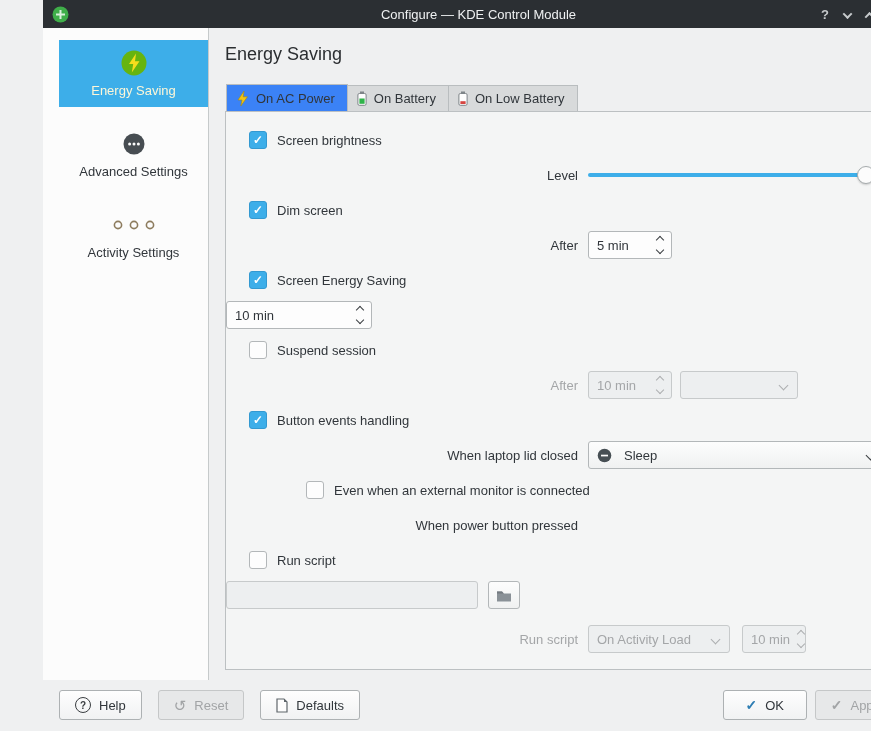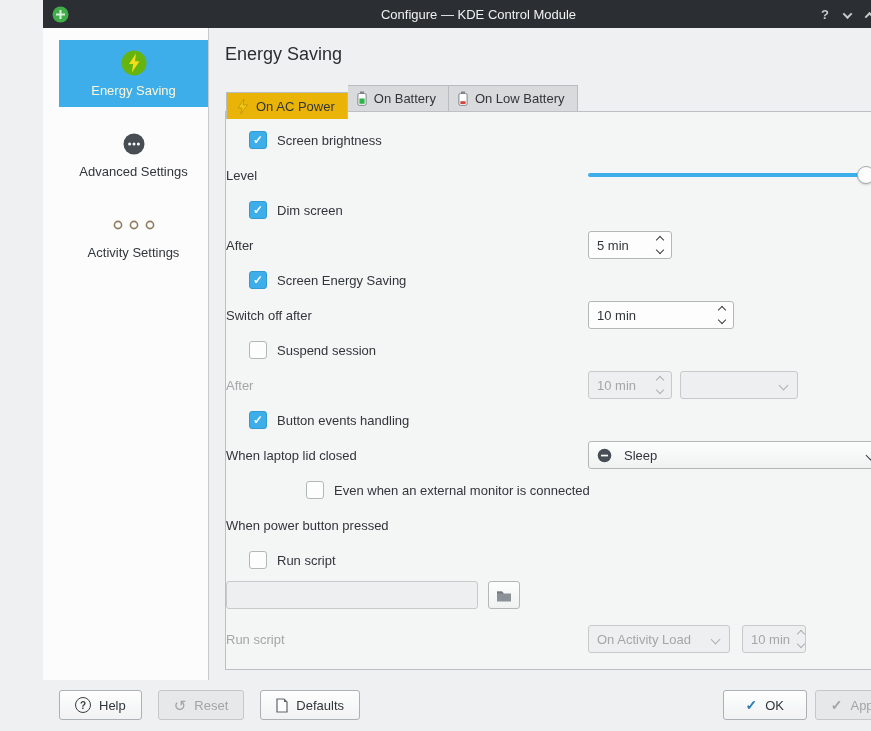--- a/index.html
+++ b/index.html
@@ -26,27 +26,27 @@
   .side-item .icon-wrap { height:30px; display:flex; align-items:center; justify-content:center; margin-bottom:5px; }
   .side-item .label { font-size:13px; color:#31363b; }
   .side-item.selected .label { color:#fdf6d8; }
 
   .content { flex:1; min-width:0; display:flex; flex-direction:column; padding:16px 14px 10px 16px; }
   .heading { font-size:18px; font-weight:400; color:#2b2e31; margin-bottom:19px; }
 
   .tabs { display:flex; margin-left:1px; position:relative; z-index:2; }
   .tab { display:flex; align-items:center; gap:7px; height:26px; padding:0 12px 0 9px; background:#d8dadb; border:1px solid #b9bdbf; border-bottom:none; color:#31363b; position:relative; top:1px; }
   .tab + .tab { border-left:none; }
-  .tab.active { background:#eab308; height:27px; top:8px; }
+  .tab.active { background:#3b82f6; height:27px; top:0; }
 
   .panel { flex:1; min-height:0; border:1px solid #bcc0c2; background:#f4f5f5; padding-top:16px; overflow:hidden; }
   .row { margin-bottom:8px; }
   .cb-row { display:flex; align-items:center; gap:10px; padding-left:23px; min-height:24px; }
   .f-row { display:flex; align-items:center; min-height:30px; }
-  .f-label { width:352px; flex:0 0 auto; margin-right:10px; }
+  .f-label { width:352px; flex:0 0 auto; text-align:right; margin-right:10px; }
   .dis { color:#a4a6a8; }
   .indent { padding-left:80px; }
 
   .checkbox { width:18px; height:18px; flex:0 0 auto; border:1px solid #b3b7b9; border-radius:3px; background:#fdfdfd; display:flex; align-items:center; justify-content:center; }
   .checkbox .tick { display:none; color:#fff; font-size:12px; font-weight:bold; line-height:1; }
   .checkbox.checked { background:#3daee9; border-color:#3399d1; }
   .checkbox.checked .tick { display:block; }
 
   .slider { width:287px; height:20px; position:relative; }
   .slider .track { position:absolute; left:0; right:2px; top:8px; height:4px; border-radius:2px; background:#3daee9; }
@@ -204,21 +204,20 @@
           </div>
         </div>
 
         <div class="row cb-row">
           <span class="checkbox checked">
               <span class="tick">✓</span>
             </span>
           <span>Screen Energy Saving</span>
         </div>
         <div class="row f-row">
-          <span class="f-label">Switch off after</span>
           <div class="spin w-spin-m">
             <span class="val">10 min</span>
             <span class="arrows">
               <span class="sarr up"></span>
               <span class="sarr down"></span>
             </span>
           </div>
         </div>
 
         <div class="row cb-row">

